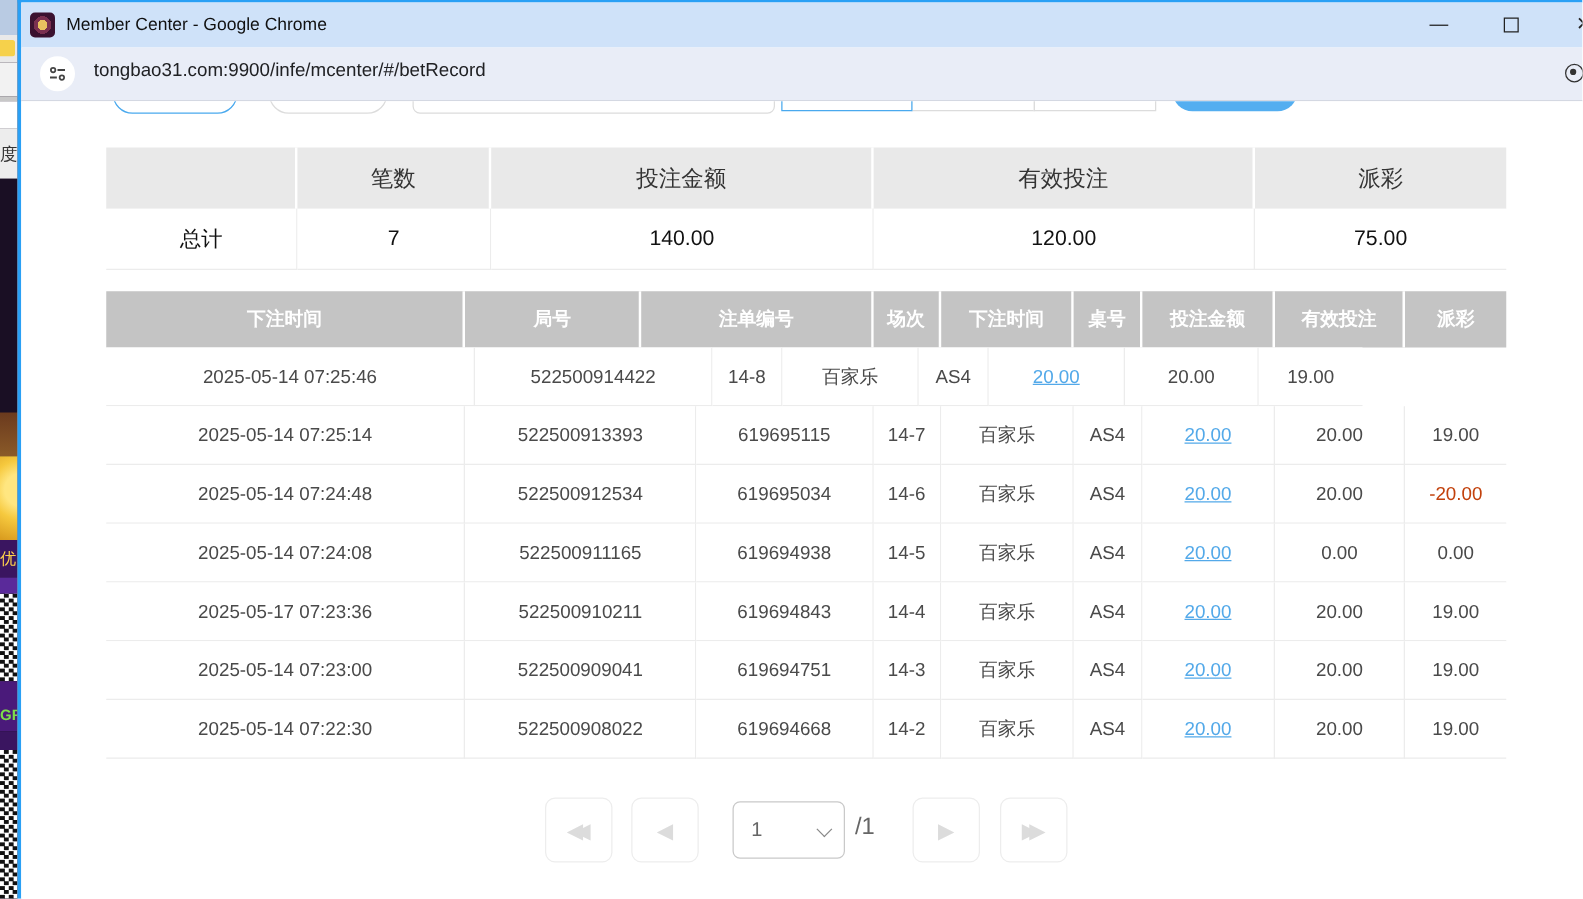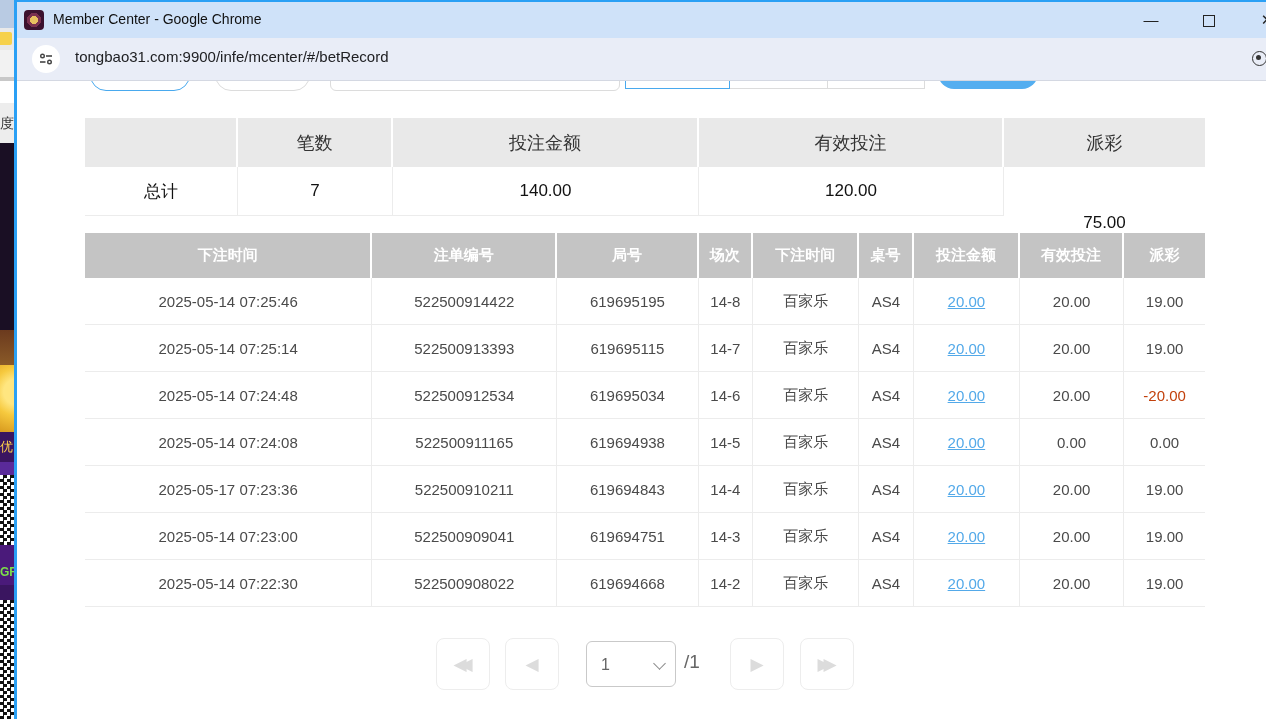--- a/index.html
+++ b/index.html
@@ -58,21 +58,21 @@
   .seg-active { border-color:#49a9ee; z-index:2; }
   .cut-btn-blue { background:#54aef0; border-radius:16px; height:32px; top:-24px; }
 
   
   .summary { position:absolute; left:68px; top:37px; width:1120px; }
   .s-row { display:flex; }
   .s-cell { height:49px; display:flex; align-items:center; justify-content:center; font-size:18px; }
   .s-head .s-cell { background:#e9e9e9; color:#333; border-right:2px solid #fff; }
   .s-head .s-cell:last-child { border-right:none; }
   .s-body .s-cell { background:#fff; color:#111; font-size:17px; border-right:1px solid #ececec; border-bottom:1px solid #ececec; }
-  .s-body .s-cell:last-child { border-right:none;margin-top:32px; }
+  .s-body .s-cell:last-child { border-right:none; }
   .sc0{width:153px;} .sc1{width:155px;} .sc2{width:306px;} .sc3{width:305px;} .sc4{width:201px;}
 
   
   .bet-table { position:absolute; left:68px; top:152px; width:1120px; }
   .thead { display:flex; }
   .th { height:45px; background:#c4c4c4; color:#fff; font-weight:bold; font-size:15px;
         display:flex; align-items:center; justify-content:center; border-right:2px solid #fff; }
   .th:last-child { border-right:none; }
   .trow { display:flex; }
   .td { height:47px; display:flex; align-items:center; justify-content:center; font-size:15px; color:#4a4a4a;
@@ -164,34 +164,33 @@
       <div class="s-cell sc1">7</div>
       <div class="s-cell sc2">140.00</div>
       <div class="s-cell sc3">120.00</div>
       <div class="s-cell sc4">75.00</div>
     </div>
   </div>
 
   <div class="bet-table">
     <div class="thead">
       <div class="th c0">下注时间</div>
+      <div class="th c2">局号</div>
       <div class="th c1">注单编号</div>
-      <div class="th c2">局号</div>
       <div class="th c3">场次</div>
       <div class="th c4">下注时间</div>
       <div class="th c5">桌号</div>
       <div class="th c6">投注金额</div>
       <div class="th c7">有效投注</div>
       <div class="th c8">派彩</div>
     </div>
     <div id="bet-body">
         <div class="trow">
           <div class="td c0">2025-05-14 07:25:46</div>
           <div class="td c1">522500914422</div>
-          <div class="td c2">619695195</div>
           <div class="td c3">14-8</div>
           <div class="td c4">百家乐</div>
           <div class="td c5">AS4</div>
           <div class="td c6">
             <span class="amount-link">20.00</span>
           </div>
           <div class="td c7">20.00</div>
           <div class="td c8">19.00</div>
         </div>
         <div class="trow">

